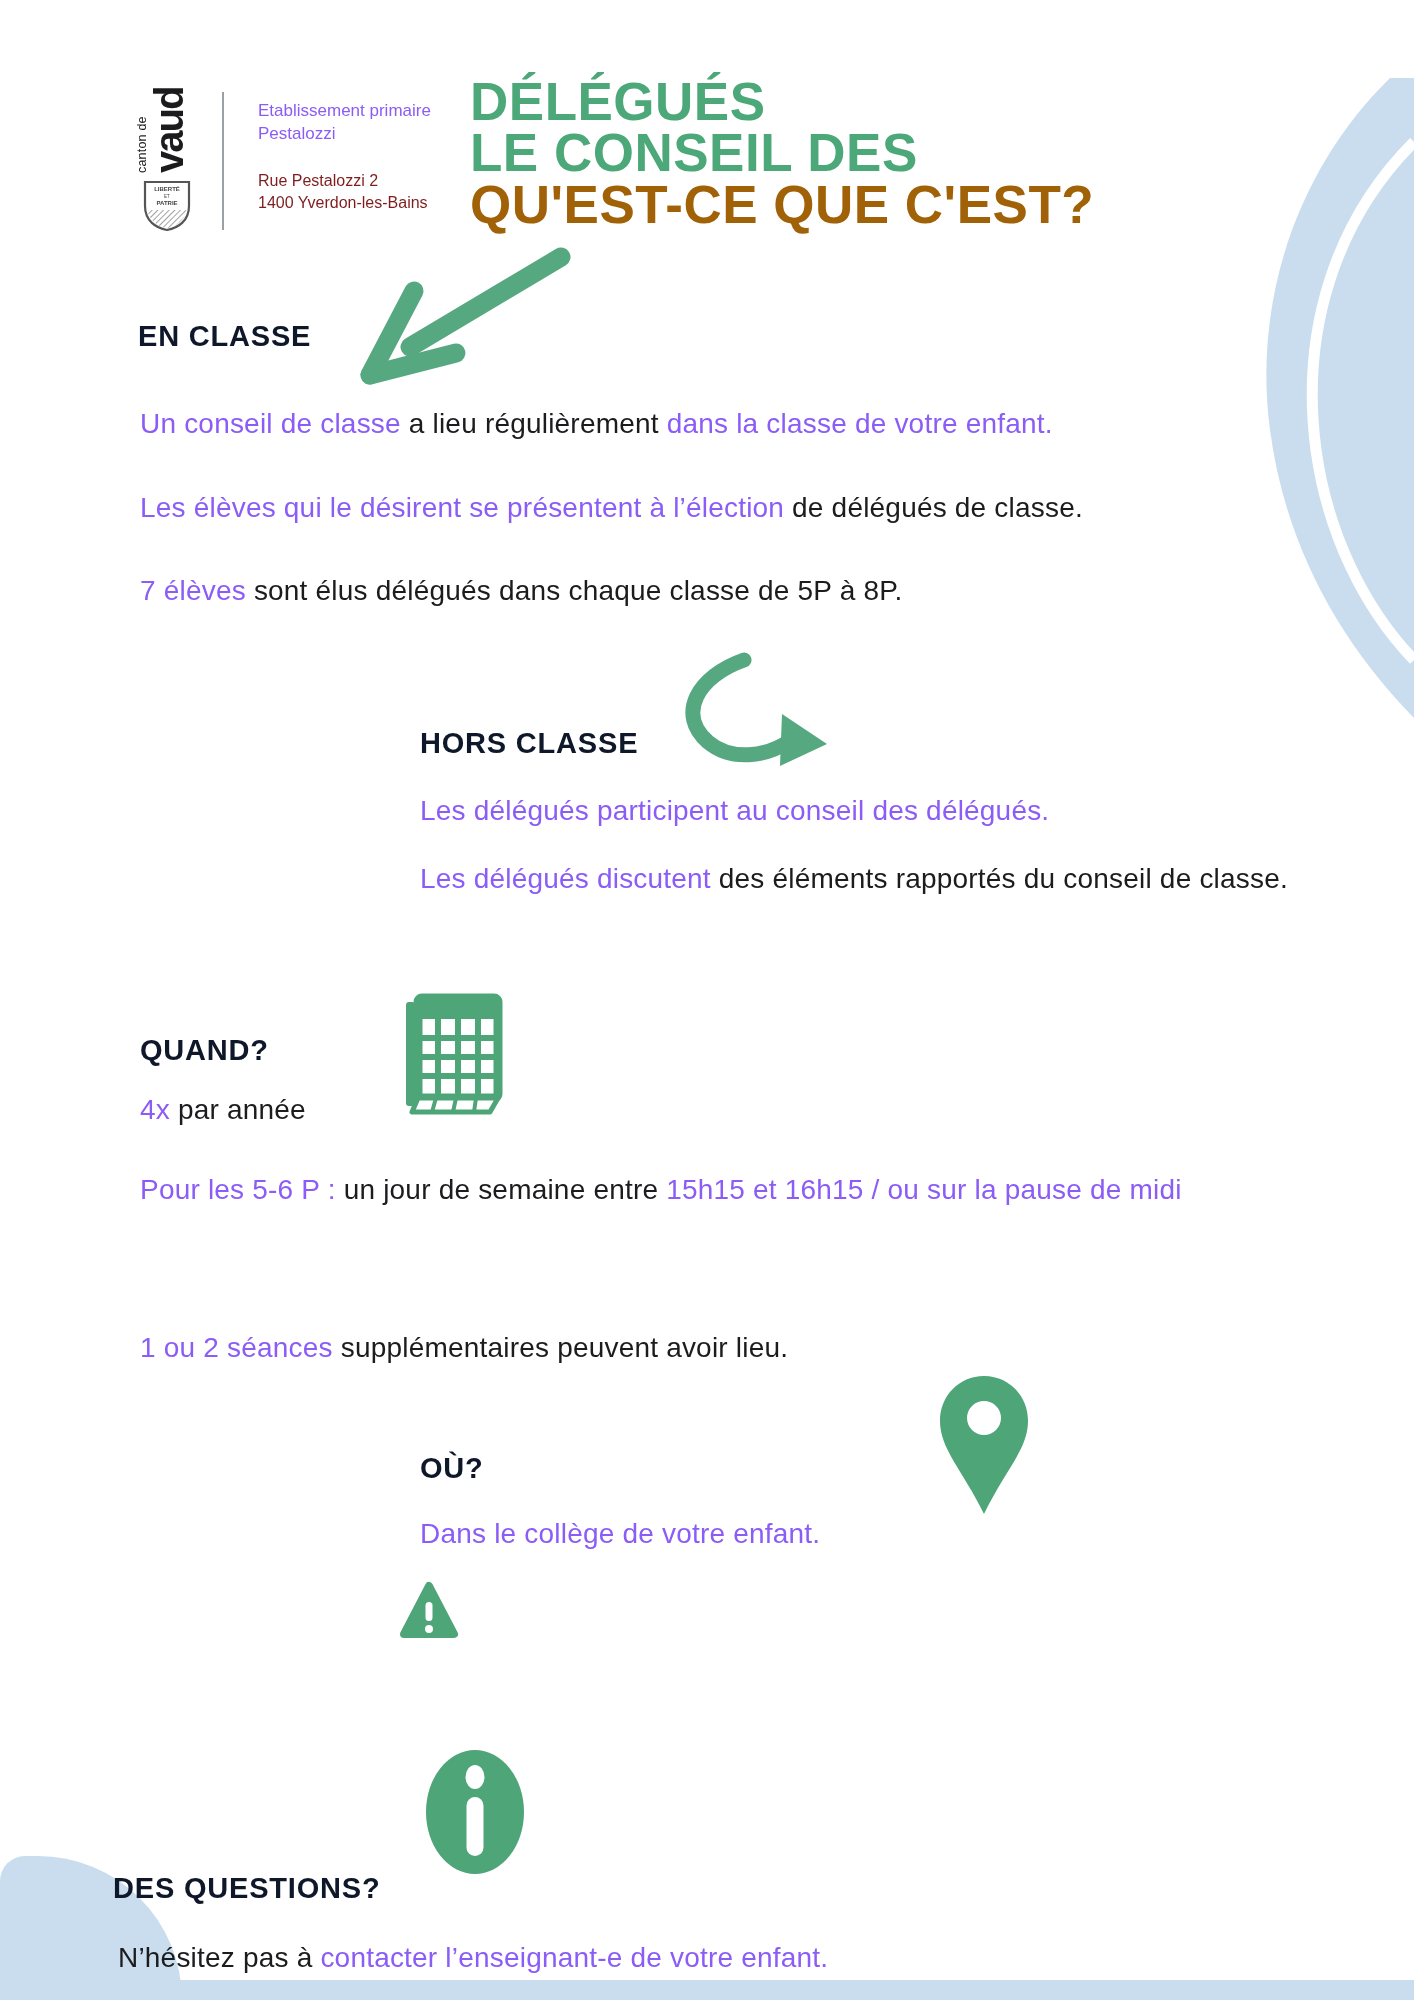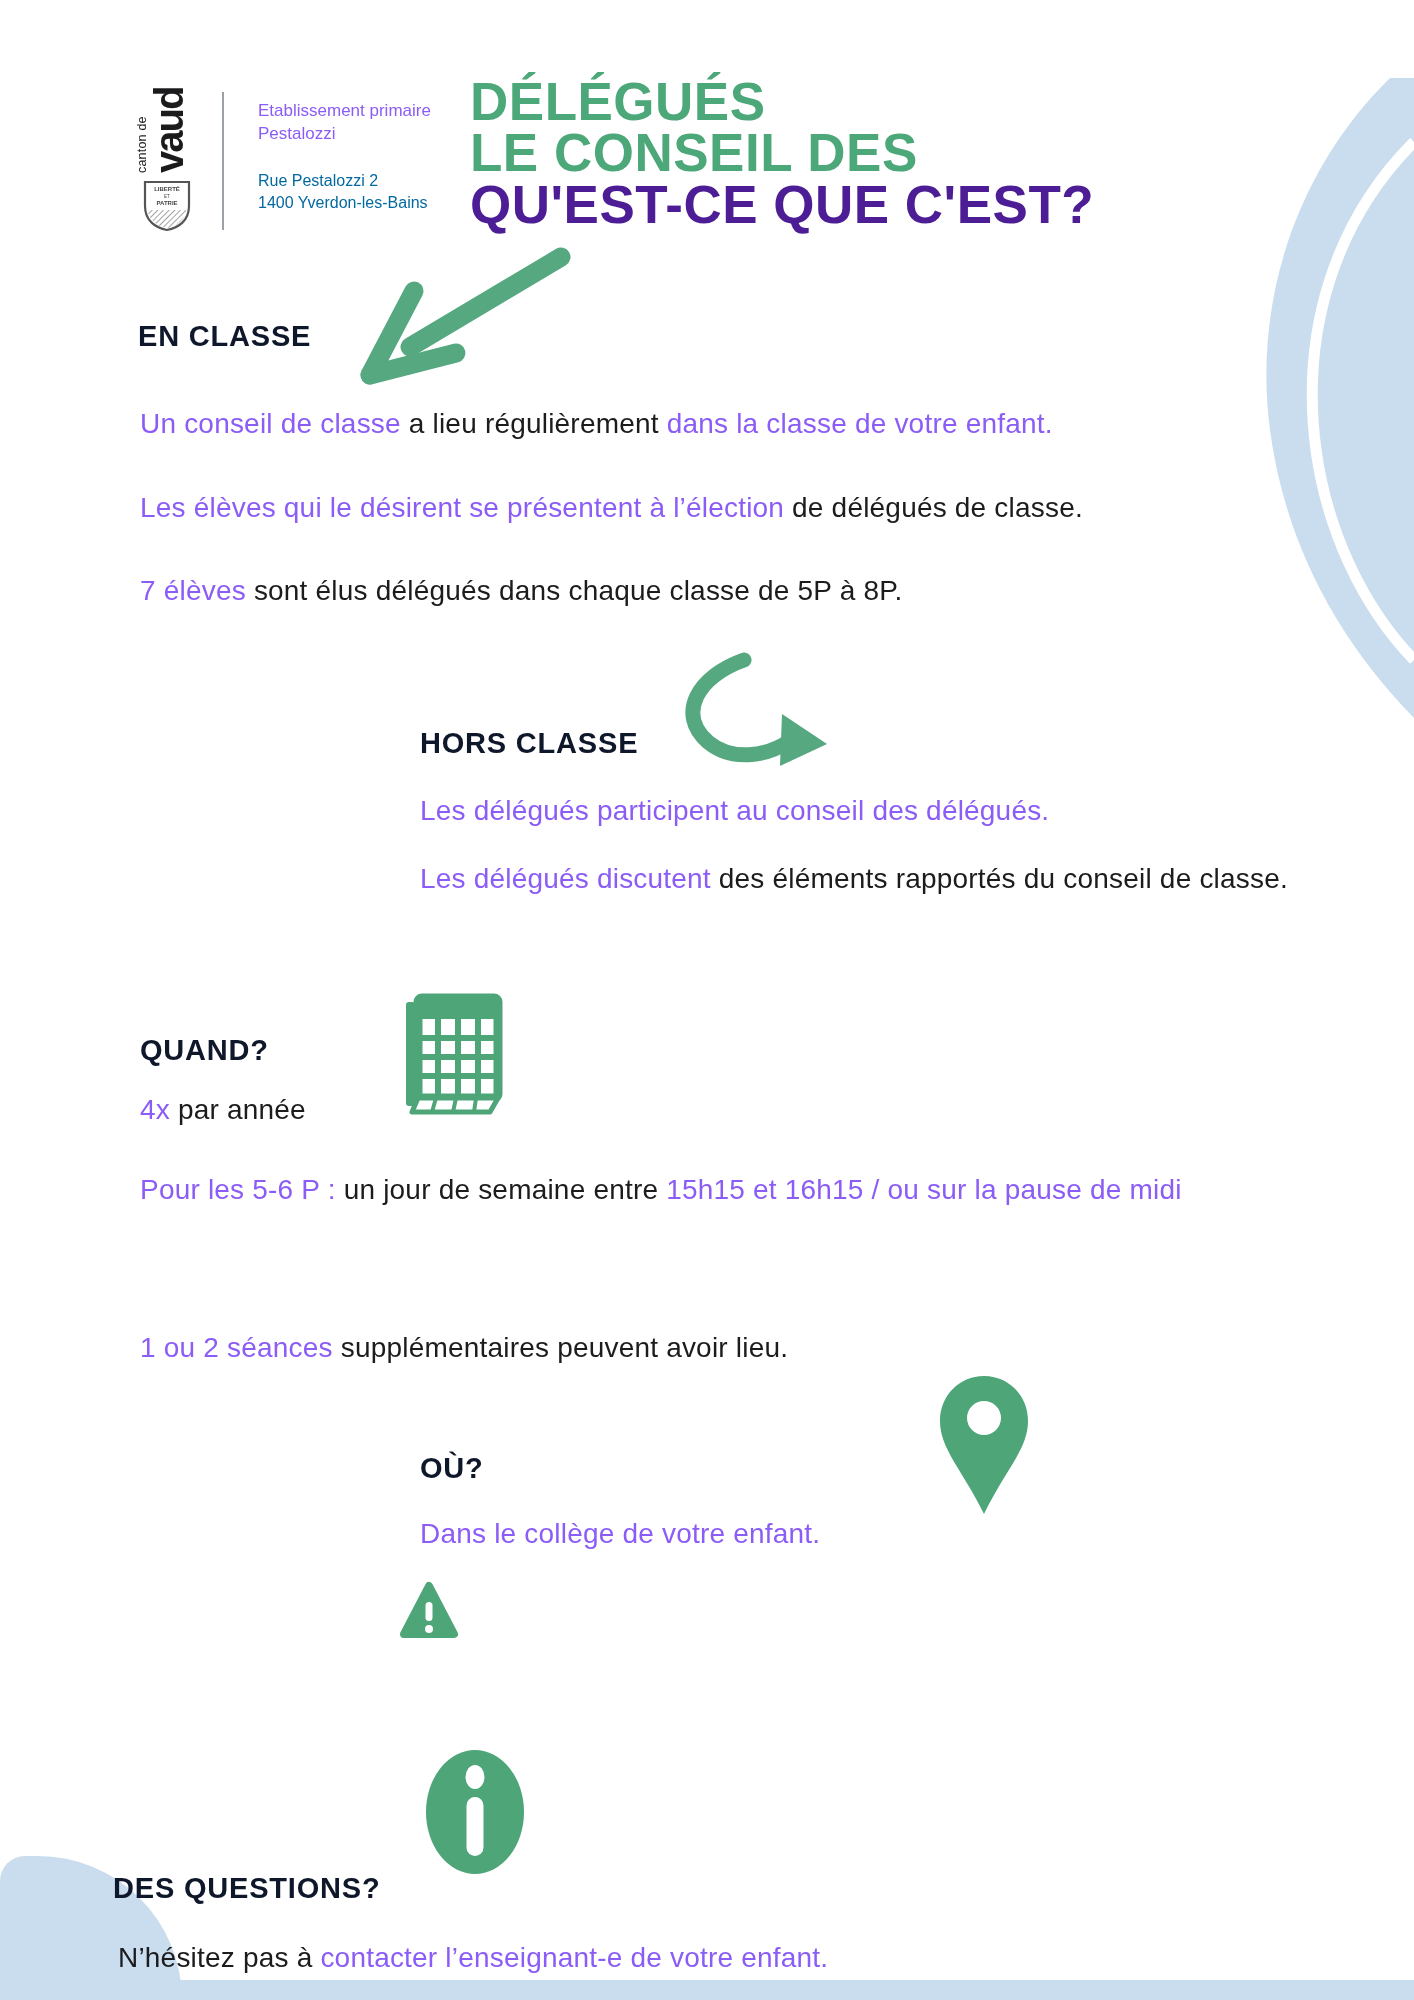--- a/index.html
+++ b/index.html
@@ -11,25 +11,25 @@
   .decor-bottom-left{position:absolute;left:0;top:1856px;width:182px;height:144px;
         background:#CADDEE;border-radius:26px 150px 0 0;}
   .decor-bottom-band{position:absolute;left:98px;top:1980px;width:1316px;height:20px;
         background:#CADDEE;border-radius:22px 0 0 0;}
 
   
   .divider{position:absolute;left:222px;top:92px;width:2px;height:138px;background:#9aa0a6;}
   .est-name{position:absolute;left:258px;top:100px;font-size:17px;font-weight:400;
         color:#8b5cf6;line-height:1.35;white-space:nowrap;}
   .est-addr{position:absolute;left:258px;top:170px;font-size:16px;font-weight:400;
-        color:#0369a1;line-height:1.4;white-space:nowrap;}
+        color:#7f1d1d;line-height:1.4;white-space:nowrap;}
   .title{position:absolute;left:470px;top:76px;font-size:53px;font-weight:700;
         line-height:.97;letter-spacing:.5px;white-space:nowrap;}
   .t-green{color:#4CA878;}
-  .t-blue{color:#4c1d95;}
+  .t-blue{color:#a16207;}
 
   
   .heading{position:absolute;color:#0f172a;font-weight:700;font-size:29px;
         letter-spacing:.8px;white-space:nowrap;}
   .body-line{position:absolute;font-size:28px;white-space:nowrap;letter-spacing:.2px;}
   .seg-g{color:#8b5cf6;font-weight:400;}
   .seg-d{color:#1C1C1E;font-weight:400;}
 </style>
 </head>
 <body>

